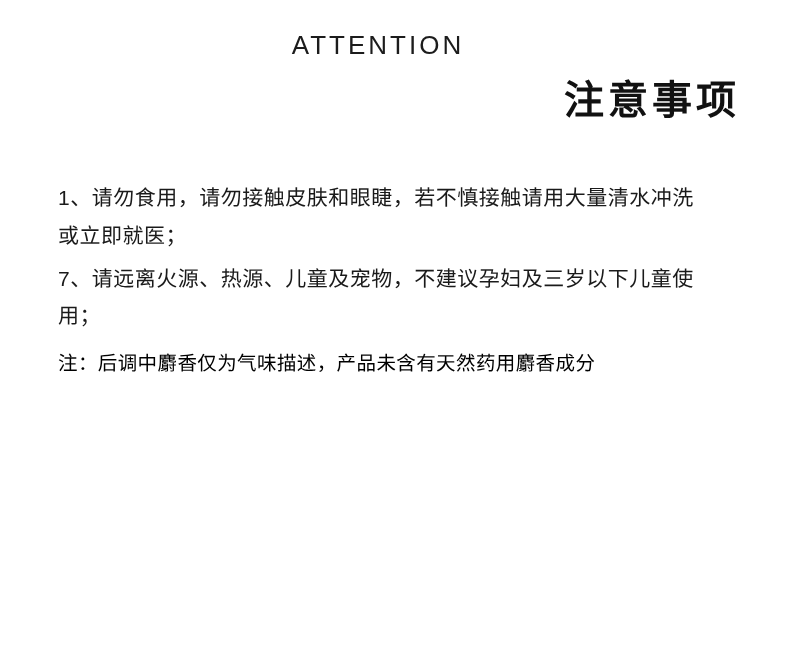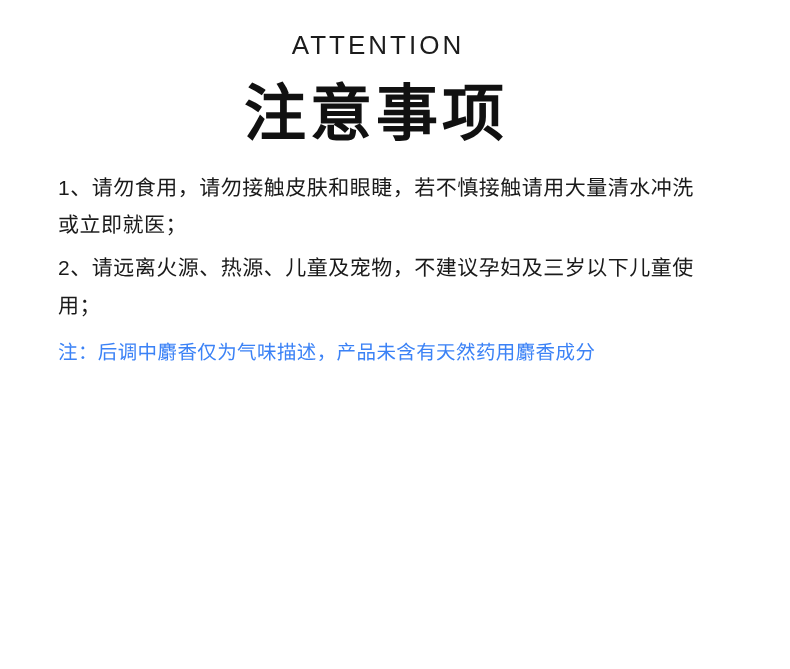--- a/index.html
+++ b/index.html
@@ -27,58 +27,59 @@
   }
   .title-en {
     font-size: 26px;
     letter-spacing: 3px;
     font-weight: 400;
     color: #1c1c1c;
     line-height: 1.2;
     margin: 0;
   }
   .title-cn {
-    font-size: 62px;
+    font-size: 40px;
     font-weight: 700;
     letter-spacing: 4px;
     color: #111111;
     line-height: 1.25;
-    margin: 14px 4px 0 0;
+    margin: 14px 16px 0 0;
+    text-align: right;
   }
   .body-block {
-    margin-top: 16px;
+    margin-top: 54px;
     padding: 0 54px 0 58px;
   }
   .item {
     font-size: 21px;
     line-height: 1.78;
     color: #1a1a1a;
     margin: 0 0 6px 0;
     font-weight: 500;
     text-align: left;
     letter-spacing: 0.5px;
   }
   .note {
     font-size: 19.5px;
     line-height: 1.7;
-    color: #3b82f6;
+    color: #000000;
     margin-top: 12px;
     font-weight: 500;
     letter-spacing: 0.4px;
   }
 </style>
 </head>
 <body>
 
 <div class="page">
 
   <div class="header">
     <div class="title-en">ATTENTION</div>
     <div class="title-cn">注意事项</div>
   </div>
 
   <div class="body-block">
     <p class="item">1、请勿食用，请勿接触皮肤和眼睫，若不慎接触请用大量清水冲洗或立即就医；</p>
-    <p class="item">2、请远离火源、热源、儿童及宠物，不建议孕妇及三岁以下儿童使用；</p>
+    <p class="item">7、请远离火源、热源、儿童及宠物，不建议孕妇及三岁以下儿童使用；</p>
     <p class="note">注：后调中麝香仅为气味描述，产品未含有天然药用麝香成分</p>
   </div>
 
 </div>
 
 </body></html>

